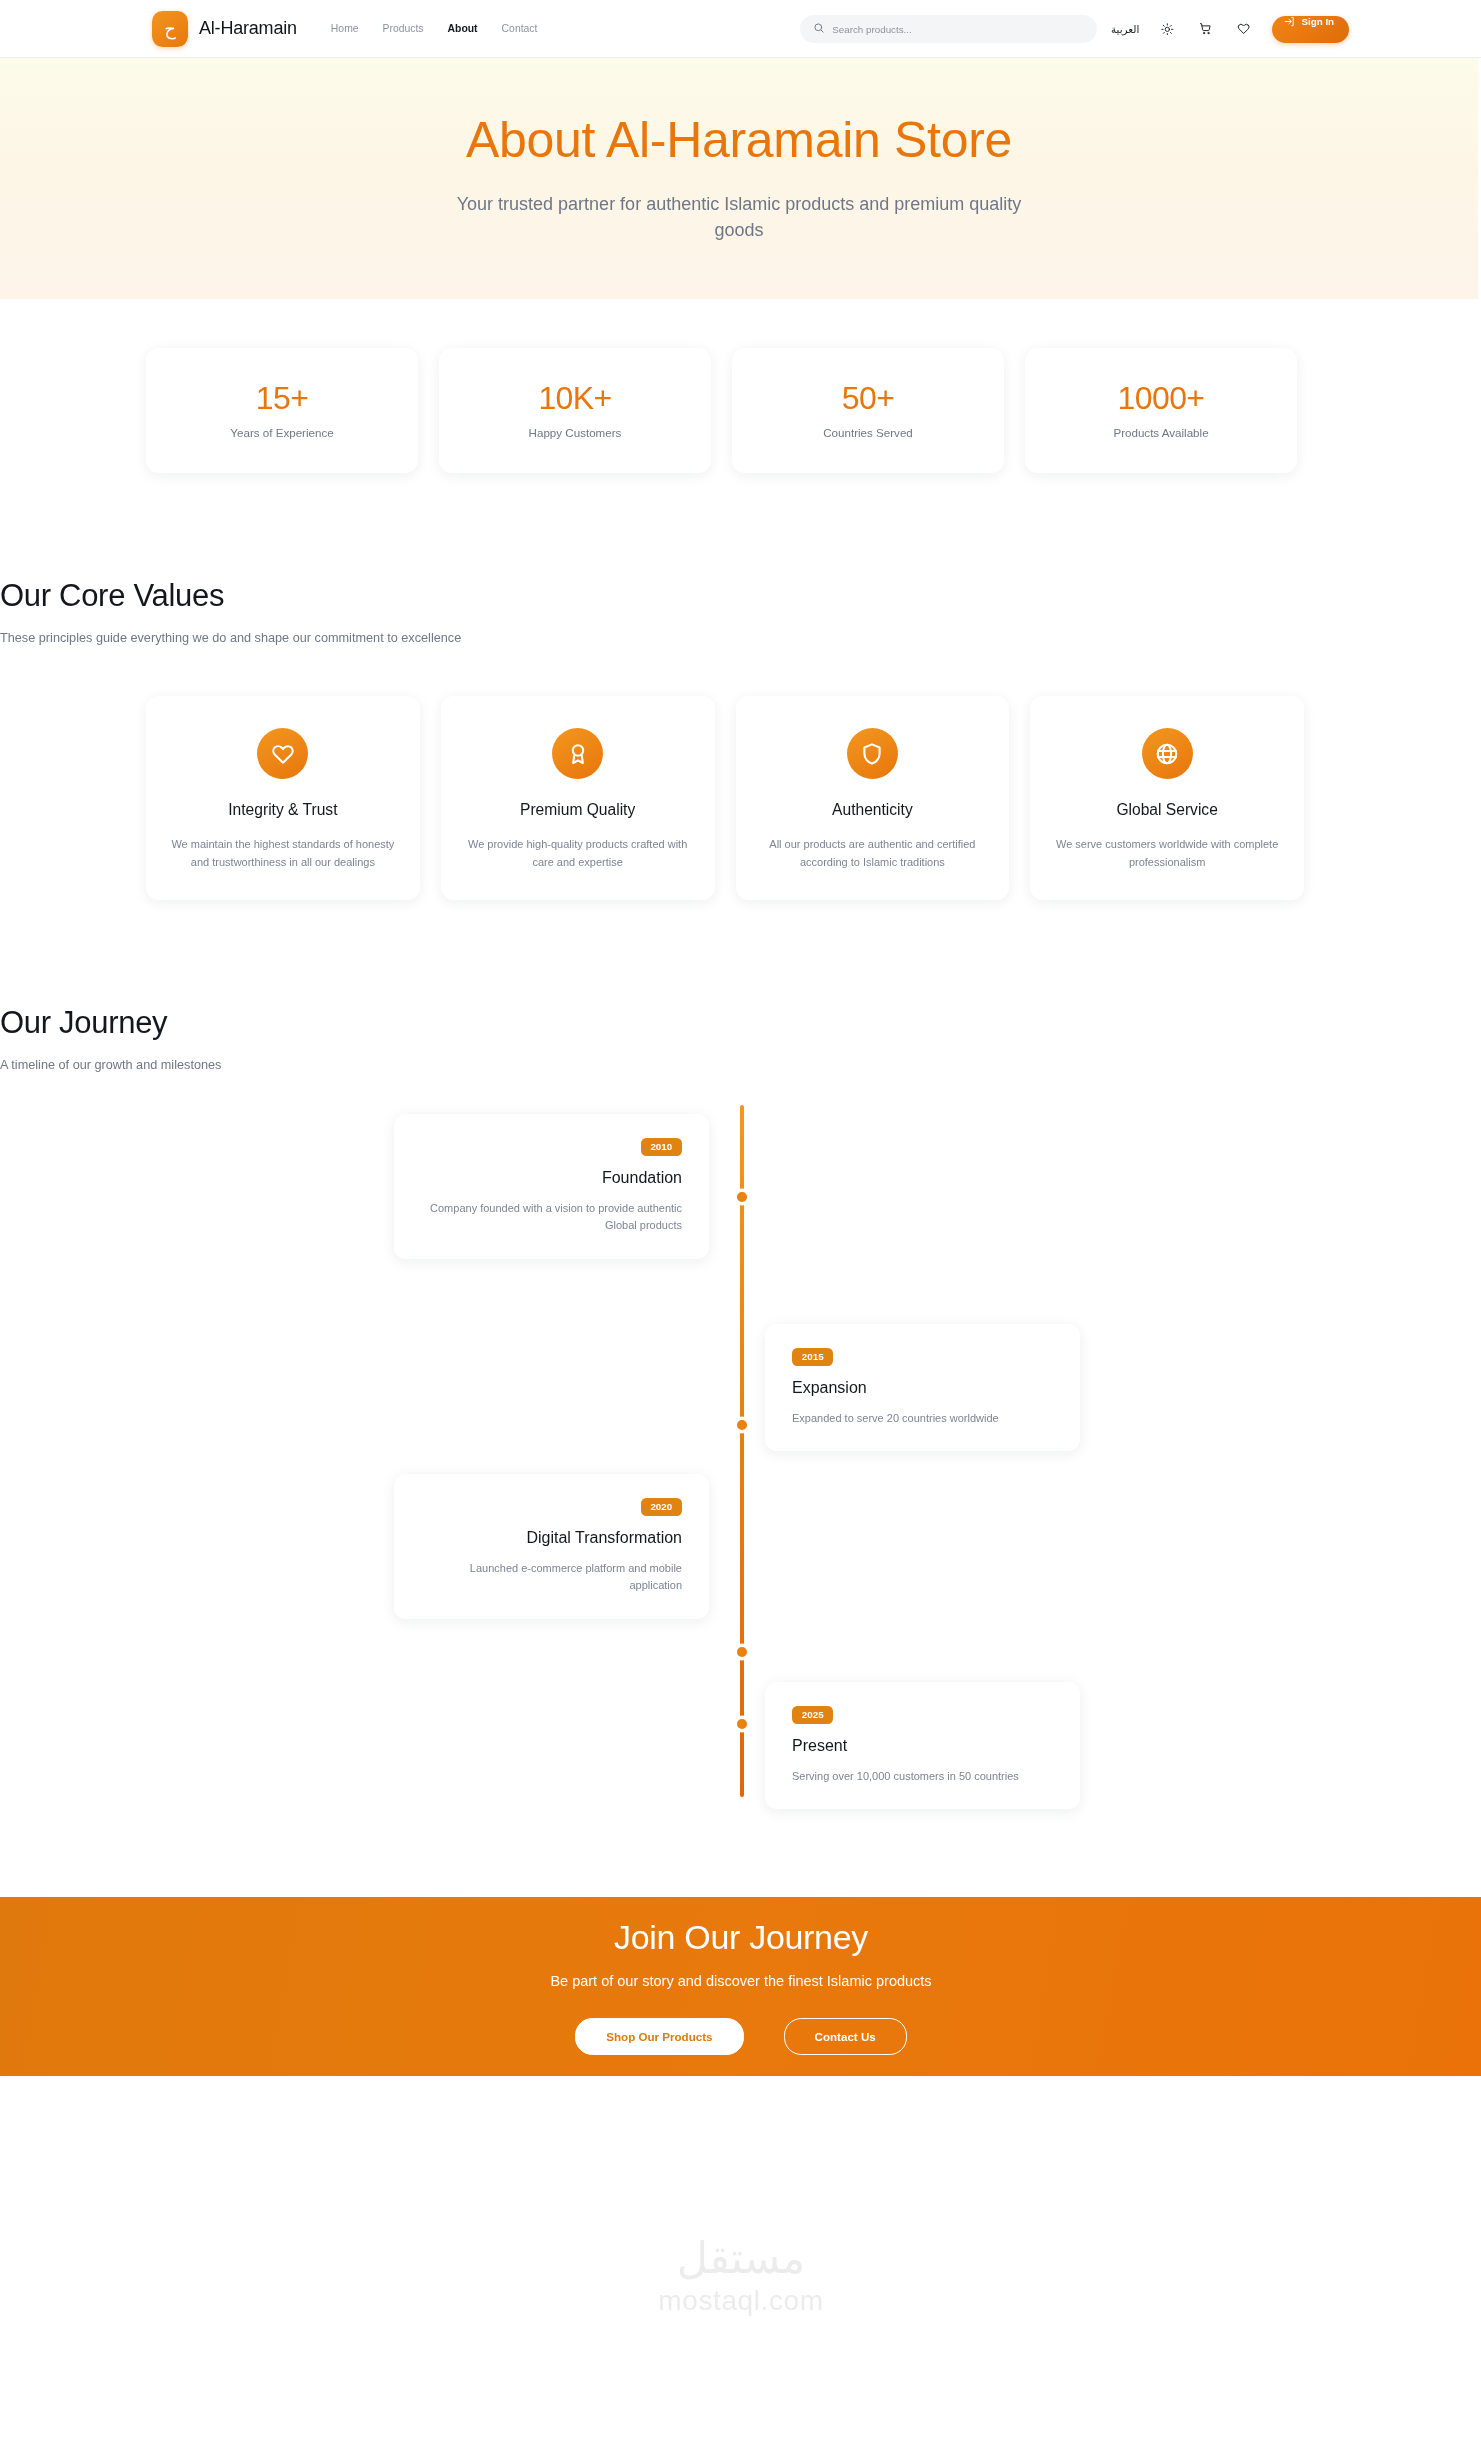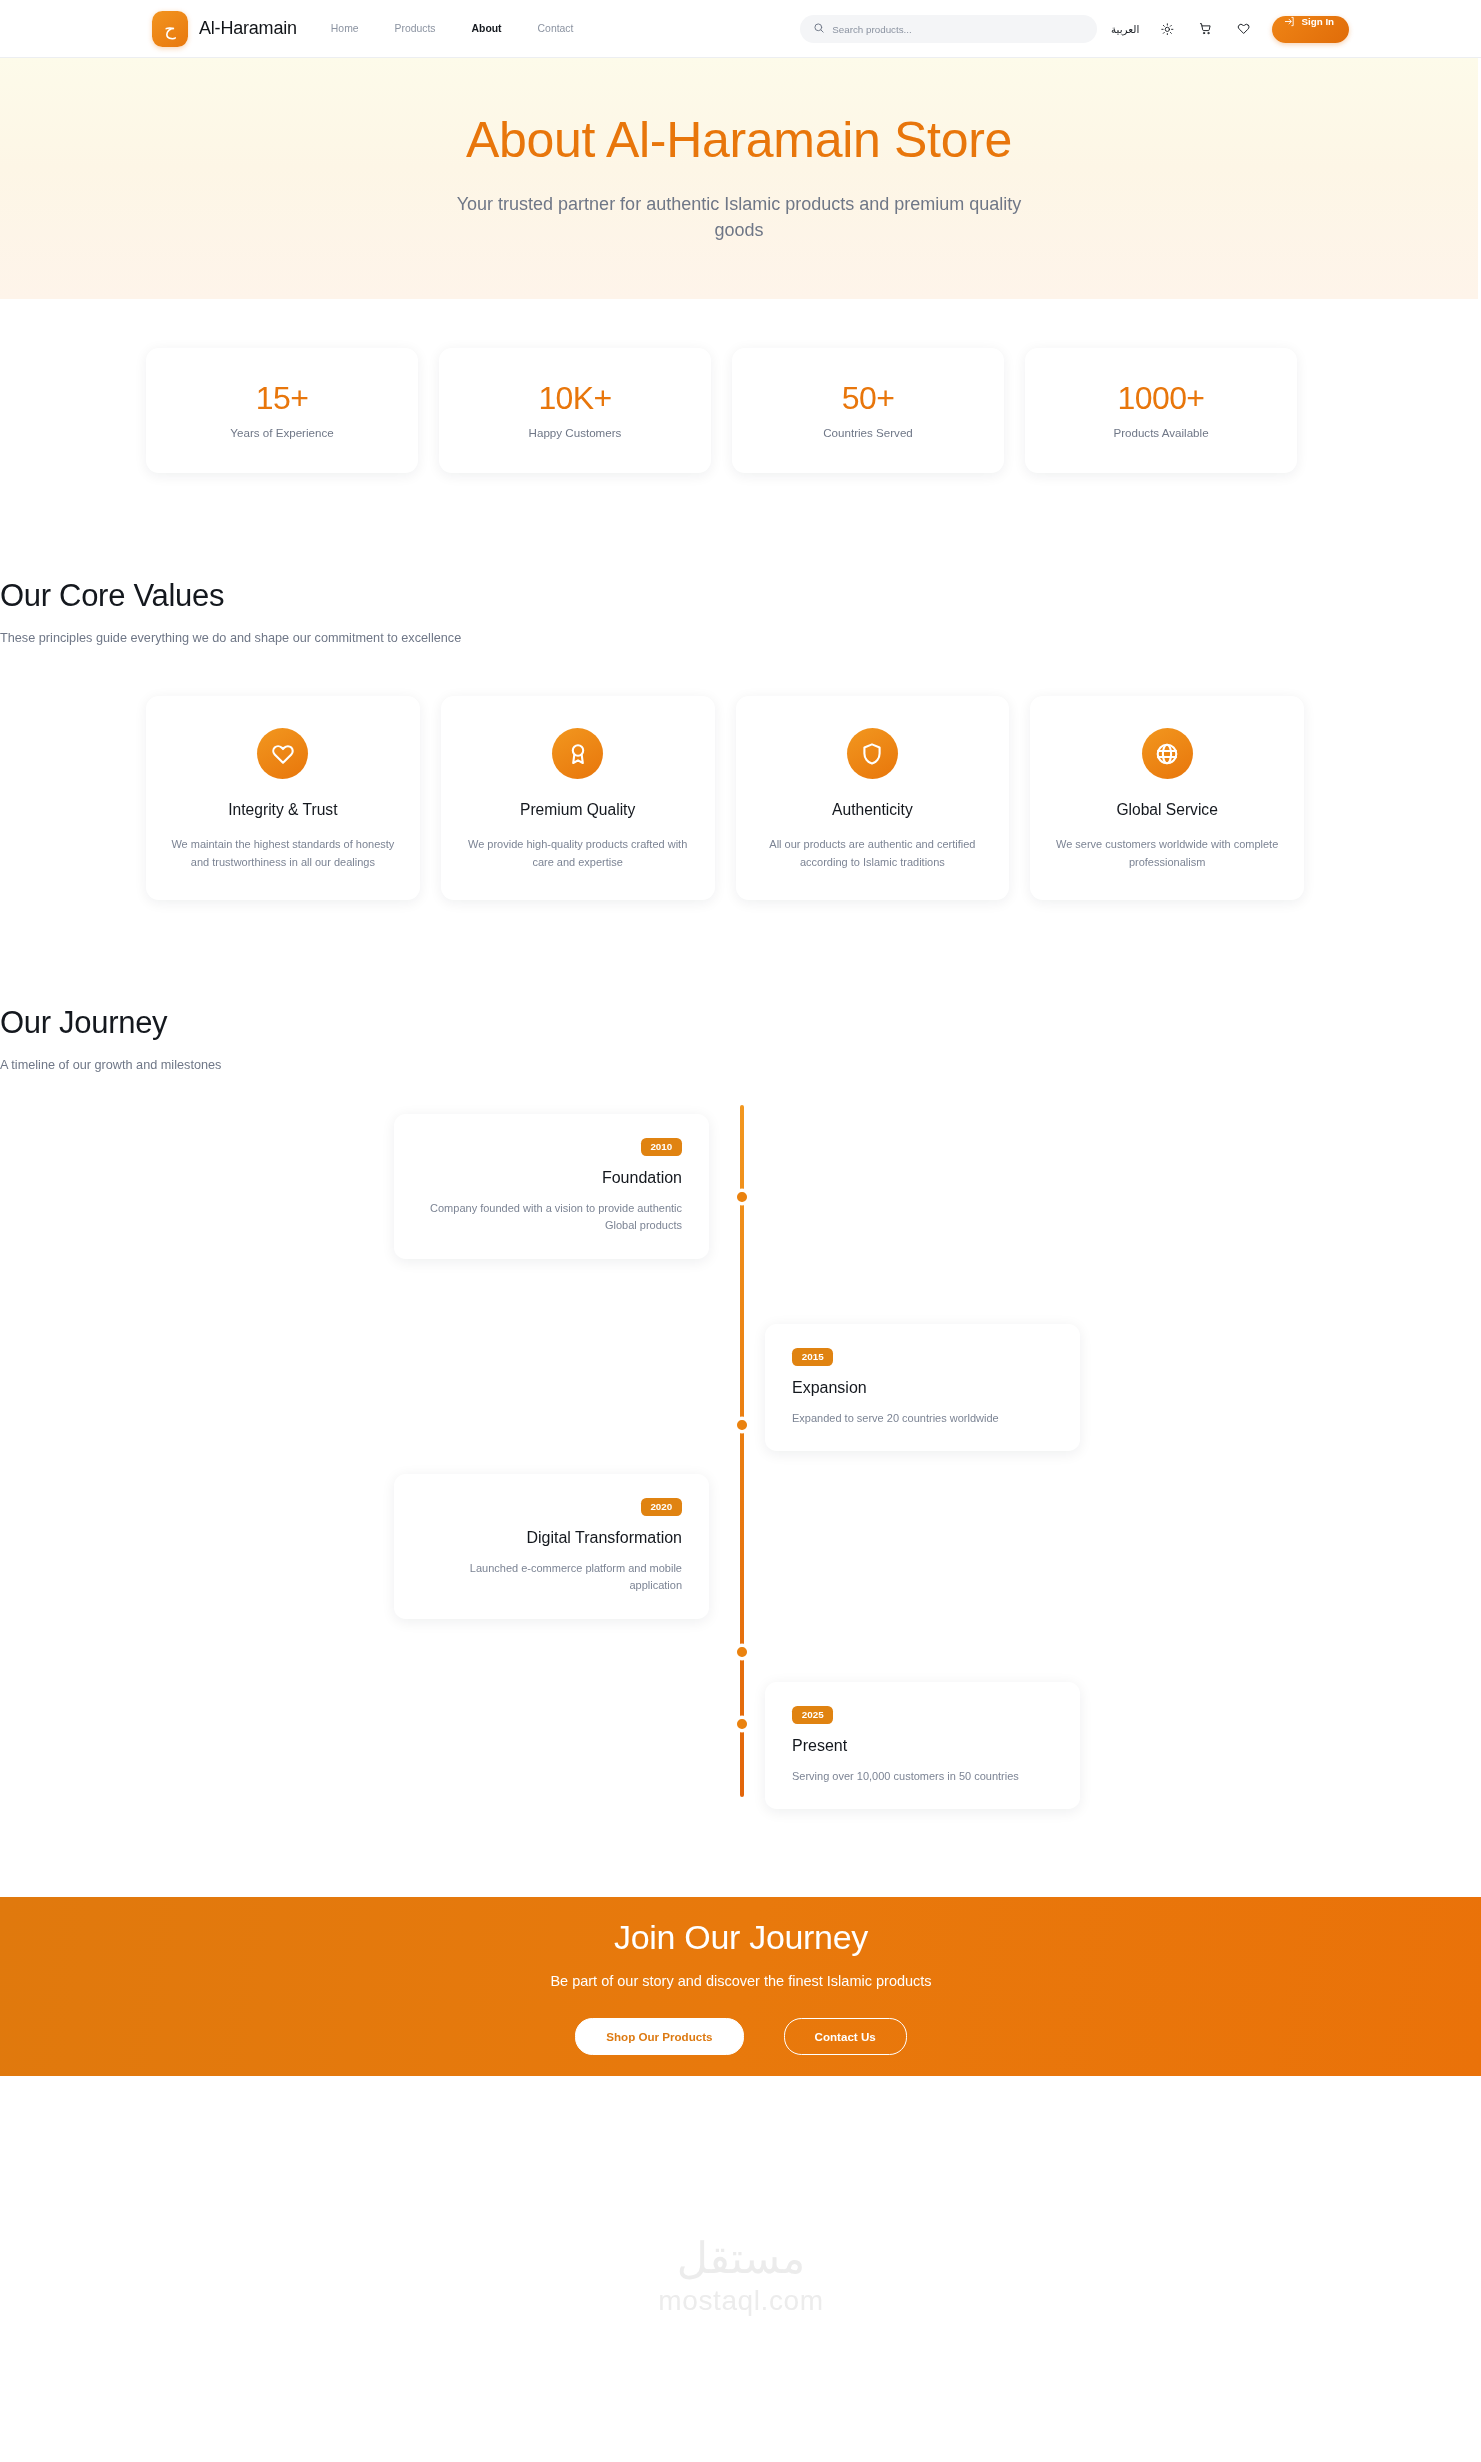--- a/index.html
+++ b/index.html
@@ -23,21 +23,21 @@
   .brand{ display:flex; align-items:center; gap:11px; }
   .logo-badge{
     width:36px; height:36px; border-radius:10.4px;
     background:linear-gradient(145deg,#f2941f 0%,#e8780d 100%);
     display:flex; align-items:center; justify-content:center;
     color:#fff; font-size:18px; line-height:1;
     box-shadow:0 1.7px 5.8px rgba(232,120,13,.28);
   }
   .brand-name{ font-size:18px; color:#111418; letter-spacing:-0.2px; }
 
-  .mainnav{ display:flex; align-items:center; gap:36px; margin-left:34px; }
+  .mainnav{ display:flex; align-items:center; gap:24px; margin-left:34px; }
   .navlink{ font-size:10.4px; color:#8b93a1; text-decoration:none; white-space:nowrap; }
   .navlink.active{ color:#14181e; font-weight:bold; }
 
   .search-wrap{
     position:absolute; left:800px; top:15px;
     width:297px; height:28px;
     background:#f4f5f7; border-radius:15px;
     display:flex; align-items:center; padding:0 12.7px; gap:8px;
   }
   .search-wrap svg{ flex:0 0 auto; }

